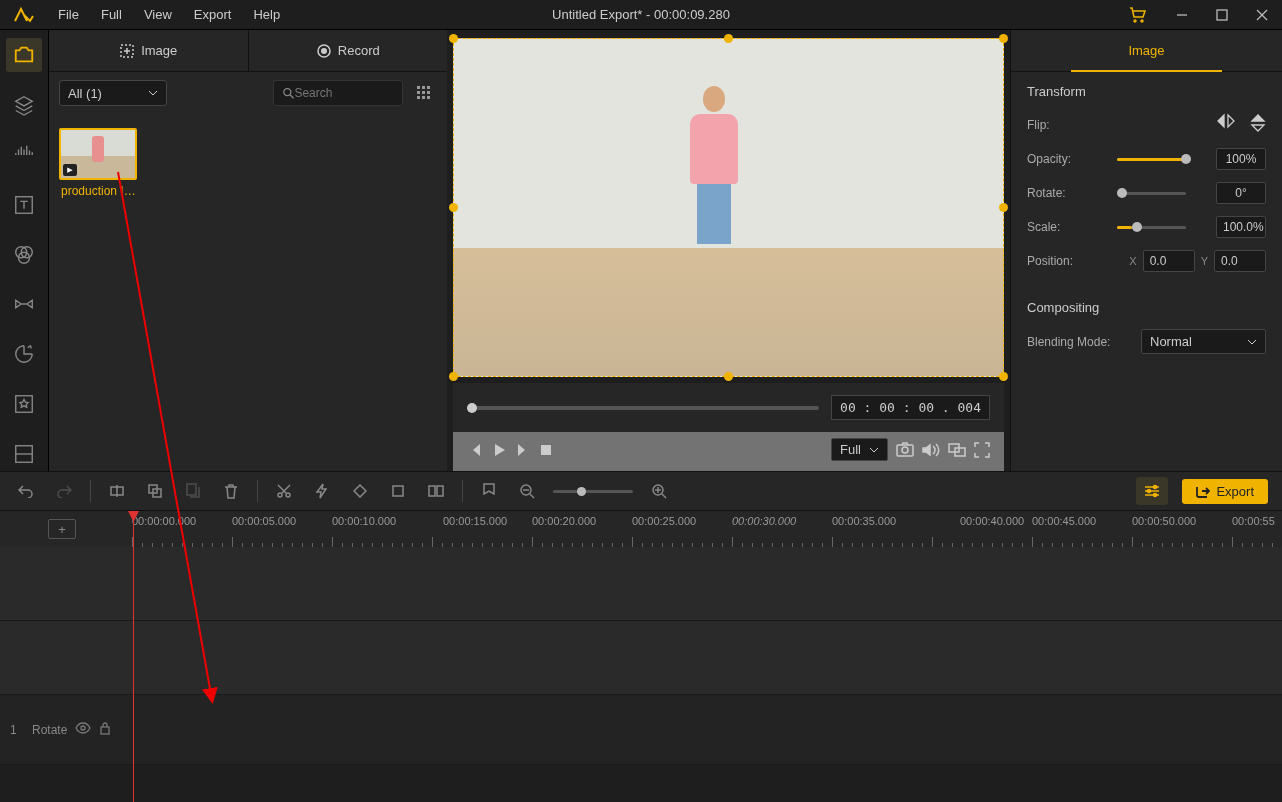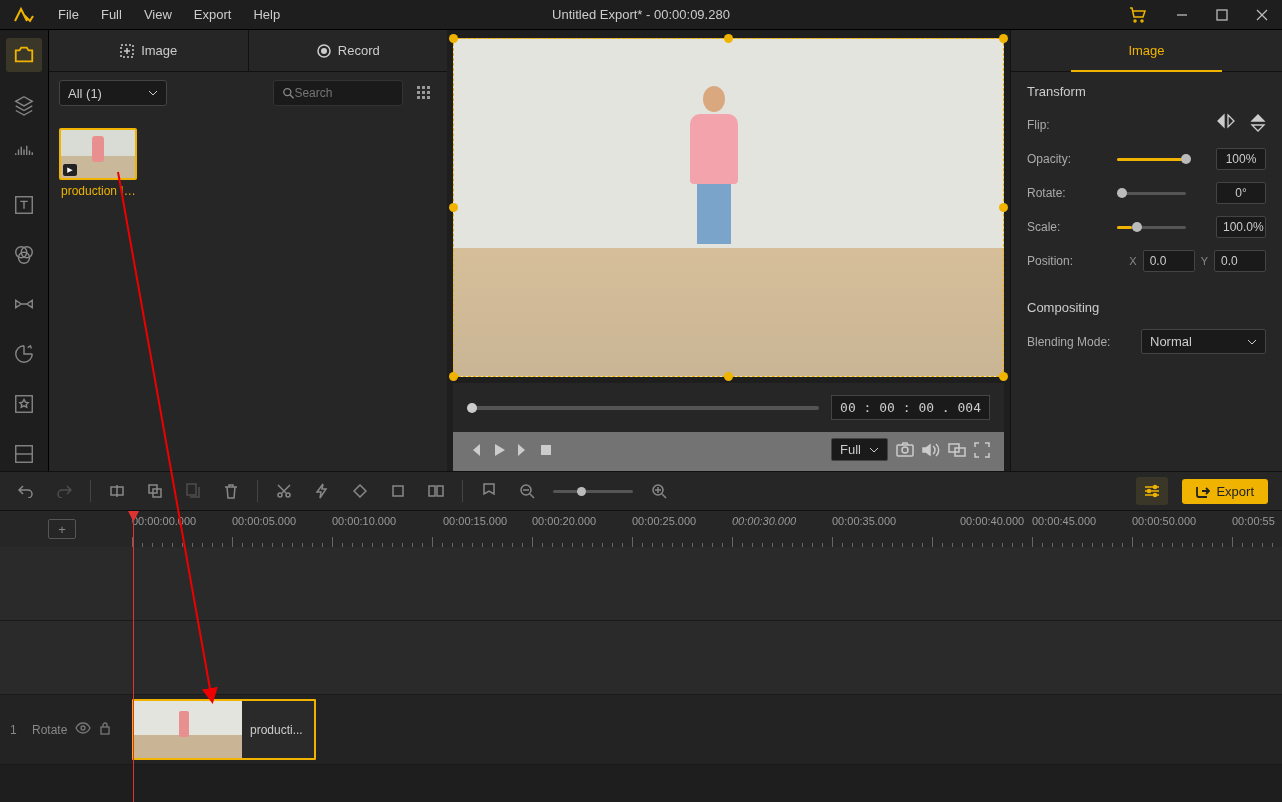--- a/index.html
+++ b/index.html
@@ -650,24 +650,20 @@
         <span>Rotate</span>
         <span class="eye"><svg width="16" height="12" viewBox="0 0 16 12" fill="none" stroke="currentColor" stroke-width="1.3">
               <path d="M1 6s2.5-5 7-5 7 5 7 5-2.5 5-7 5-7-5-7-5z"></path>
               <circle cx="8" cy="6" r="2"></circle>
             </svg></span>
         <span class="lock"><svg width="12" height="14" viewBox="0 0 12 14" fill="none" stroke="currentColor" stroke-width="1.3">
               <rect x="2" y="6" width="8" height="7"></rect>
               <path d="M4 6V4a2 2 0 0 1 4 0v2"></path>
             </svg></span>
       </div>
-      <div class="clip">
-        <div class="clip-thumb"></div>
-        <div class="clip-label">producti...</div>
-      </div>
     </div>
   </div>
 </div>
 
 <svg class="arrow-overlay" style="left:0;top:0;width:1282px;height:802px">
   <defs>
       <marker id="ah" markerWidth="8" markerHeight="8" refX="6" refY="4" orient="auto">
         <path d="M0 0L8 4L0 8z" fill="#e00"></path>
       </marker>
     </defs>

